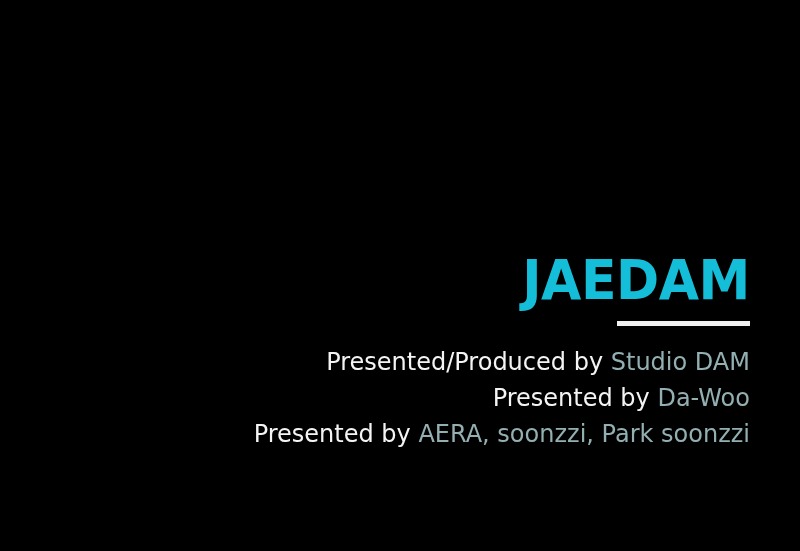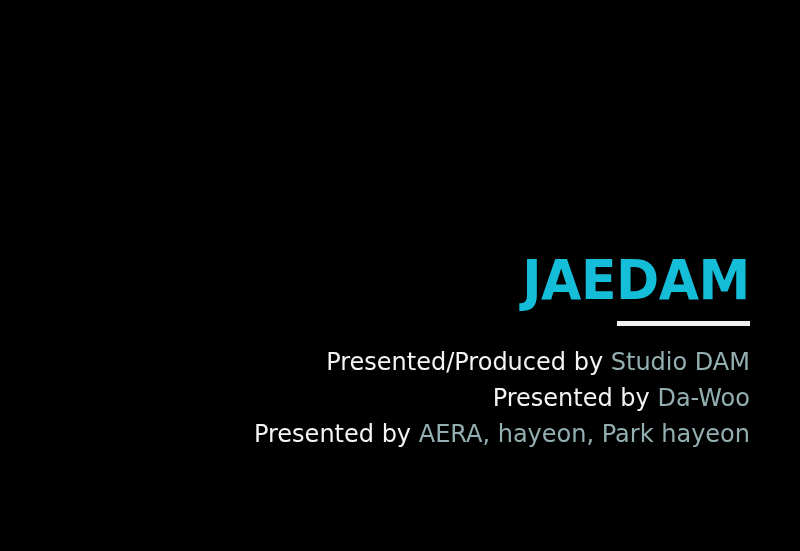--- a/index.html
+++ b/index.html
@@ -100,20 +100,20 @@
         <span class="credit-name">Studio DAM</span>
       </div>
 
       <div class="credit-line">
         <span class="credit-role">Presented by</span>
         <span class="credit-name">Da-Woo</span>
       </div>
 
       <div class="credit-line">
         <span class="credit-role">Presented by</span>
-        <span class="credit-name">AERA, hayeon, Park hayeon</span>
+        <span class="credit-name">AERA, soonzzi, Park soonzzi</span>
       </div>
 
     </div>
 
   </div>
 
 </div>
 
 </body></html>

